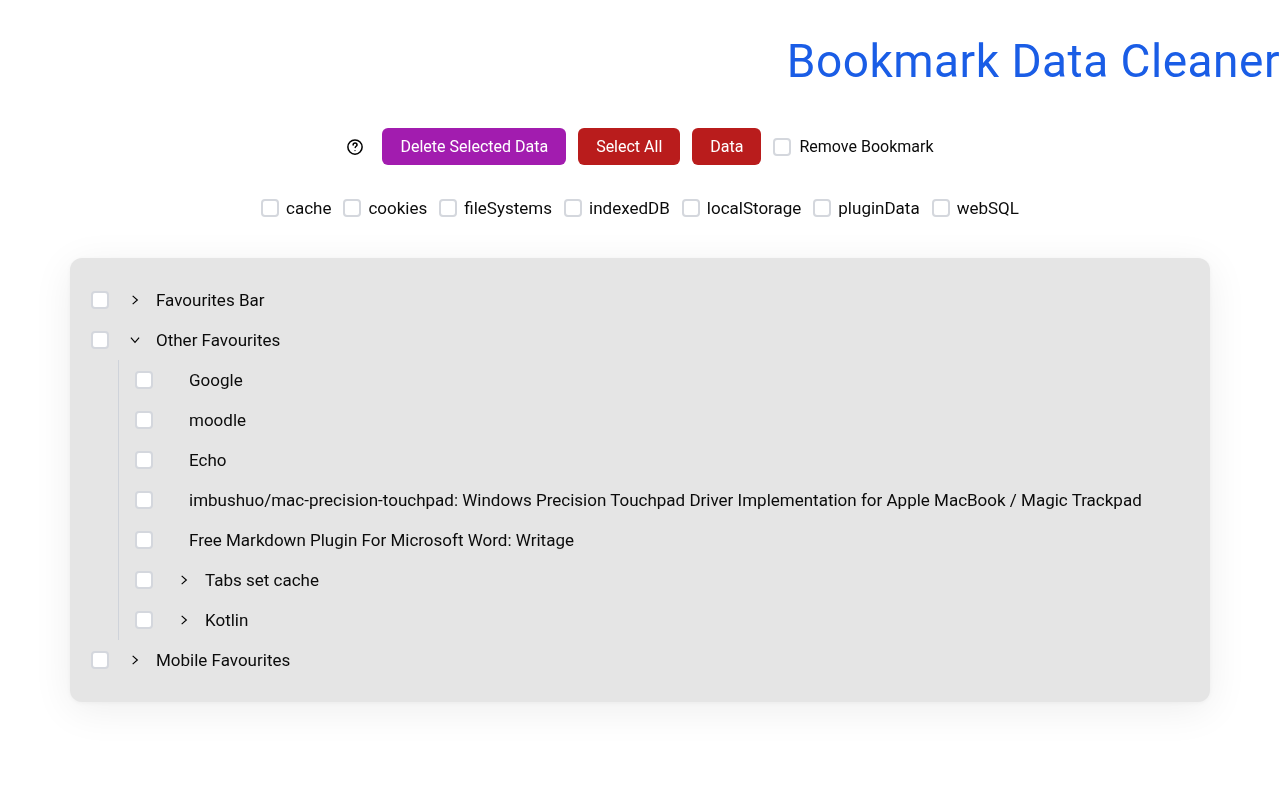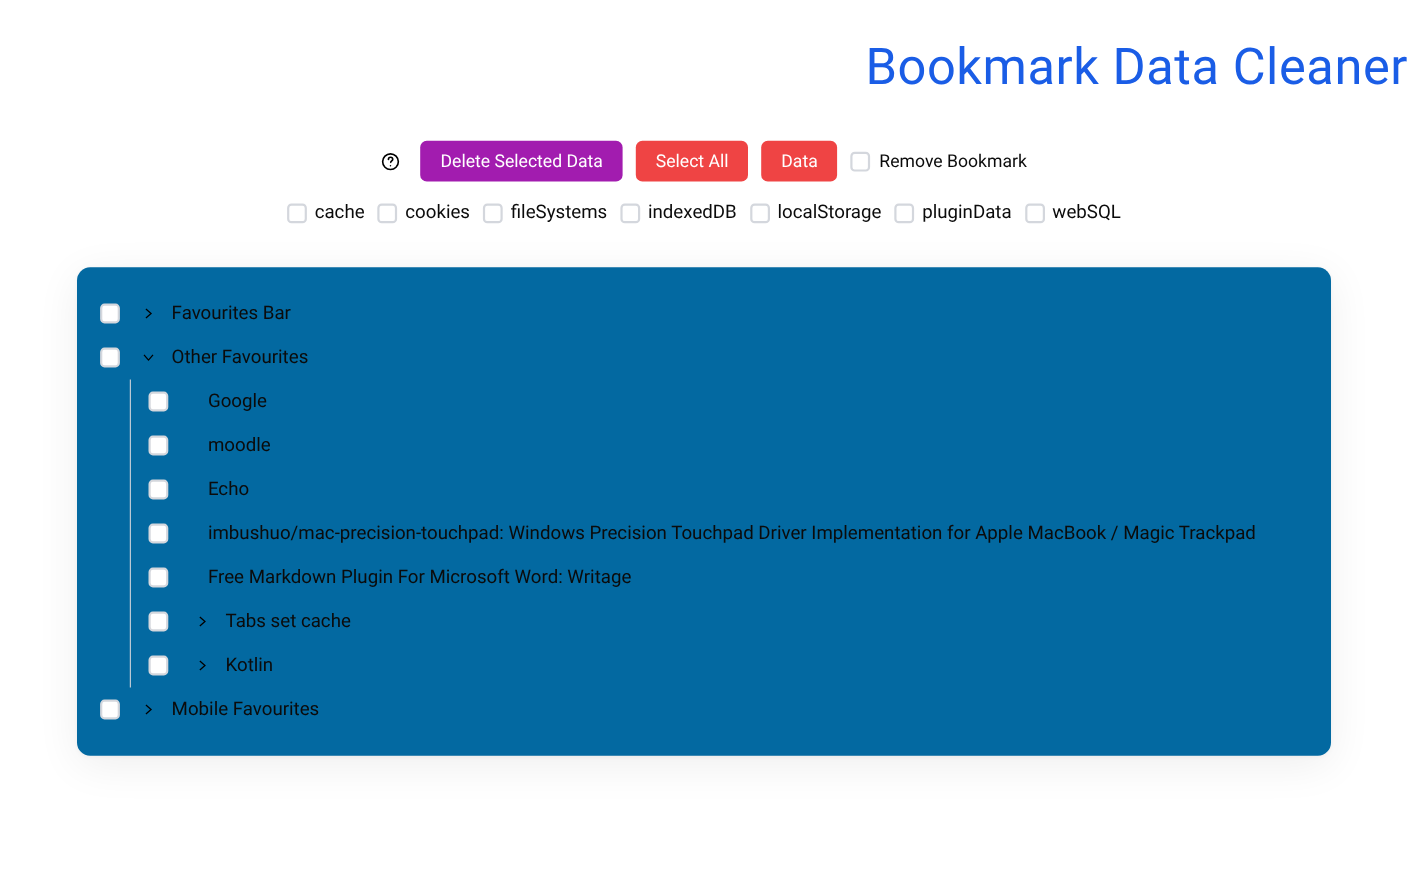--- a/index.html
+++ b/index.html
@@ -42,46 +42,46 @@
     .btn {
       border: none;
       border-radius: 6px;
       padding: 9px 18px;
       font-size: 16px;
       color: #ffffff;
       cursor: pointer;
       font-family: inherit;
     }
     .btn-primary { background: #a21caf; }
-    .btn-secondary { background: #ef4444; text-align: center; }
+    .btn-secondary { background: #b91c1c; text-align: center; }
 
     .options-row {
       display: flex;
       align-items: center;
       justify-content: center;
       gap: 12px;
       margin-top: 18px;
       font-size: 17px;
     }
     .checkbox {
       appearance: none;
       width: 18px;
       height: 18px;
       border: 2px solid #d4d7dd;
       border-radius: 4px;
       background: #fff;
       display: inline-block;
       vertical-align: middle;
       cursor: pointer;
     }
-    .option-item { display: inline-flex; align-items: flex-end; gap: 7px; }
+    .option-item { display: inline-flex; align-items: center; gap: 7px; margin-top: 15px; }
 
     .panel {
       margin: 40px 70px 0 70px;
-      background: #0369a1;
+      background: #e5e5e5;
       border-radius: 12px;
       box-shadow: 0 8px 40px rgba(0,0,0,0.07), 0 1px 4px rgba(0,0,0,0.04);
       padding: 22px 10px 22px 10px;
     }
 
     .tree-row {
       display: flex;
       align-items: center;
       font-size: 17px;
       height: 40px;

